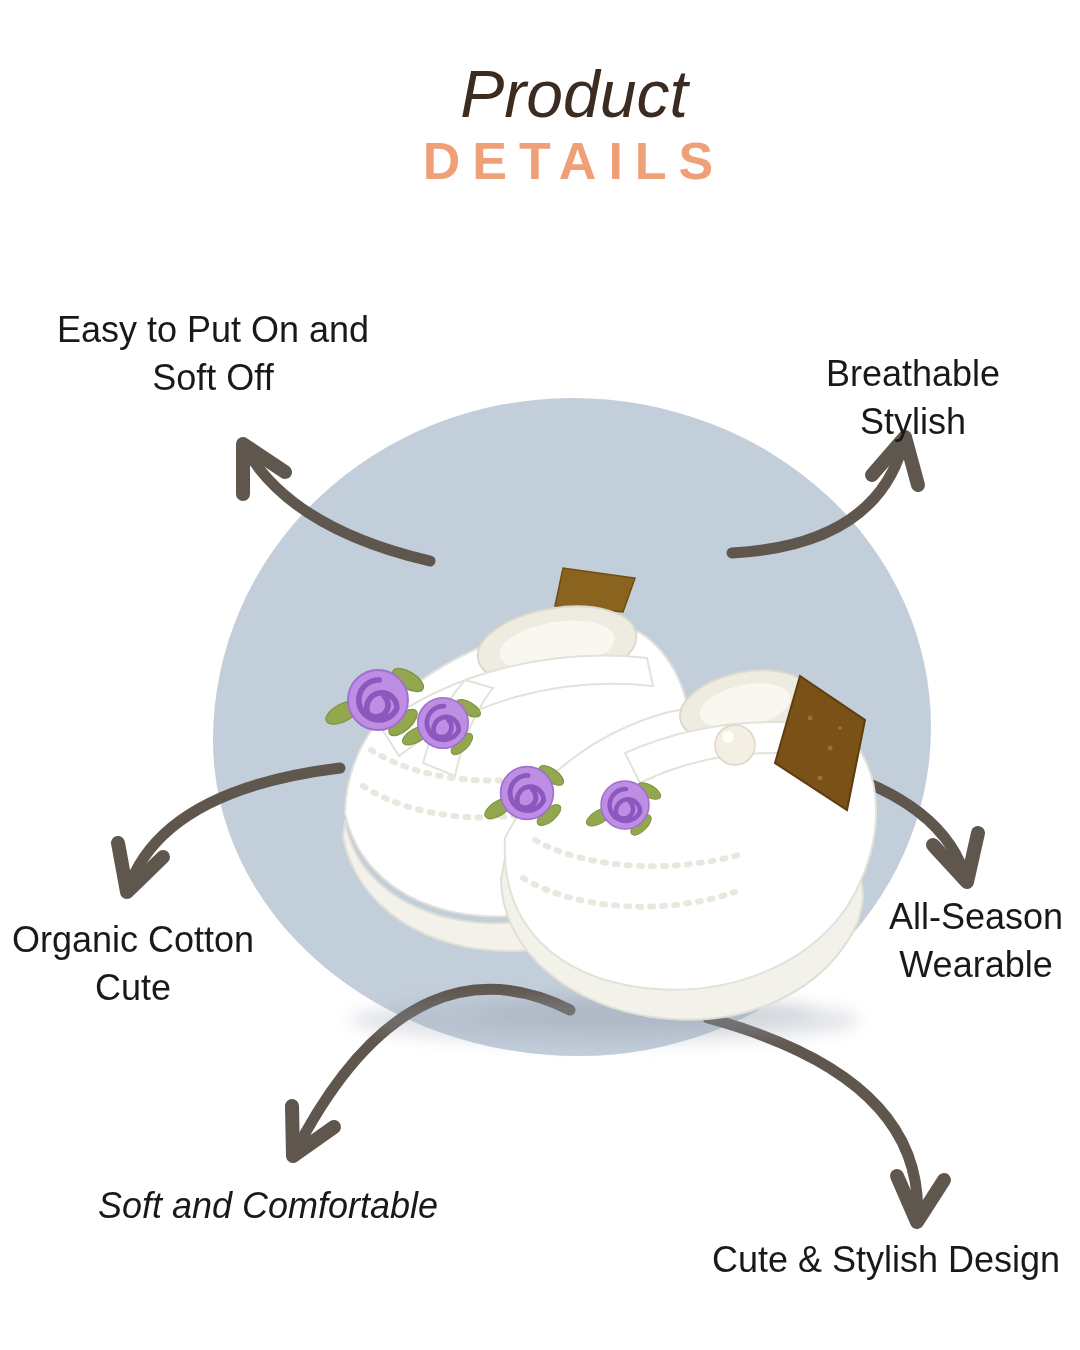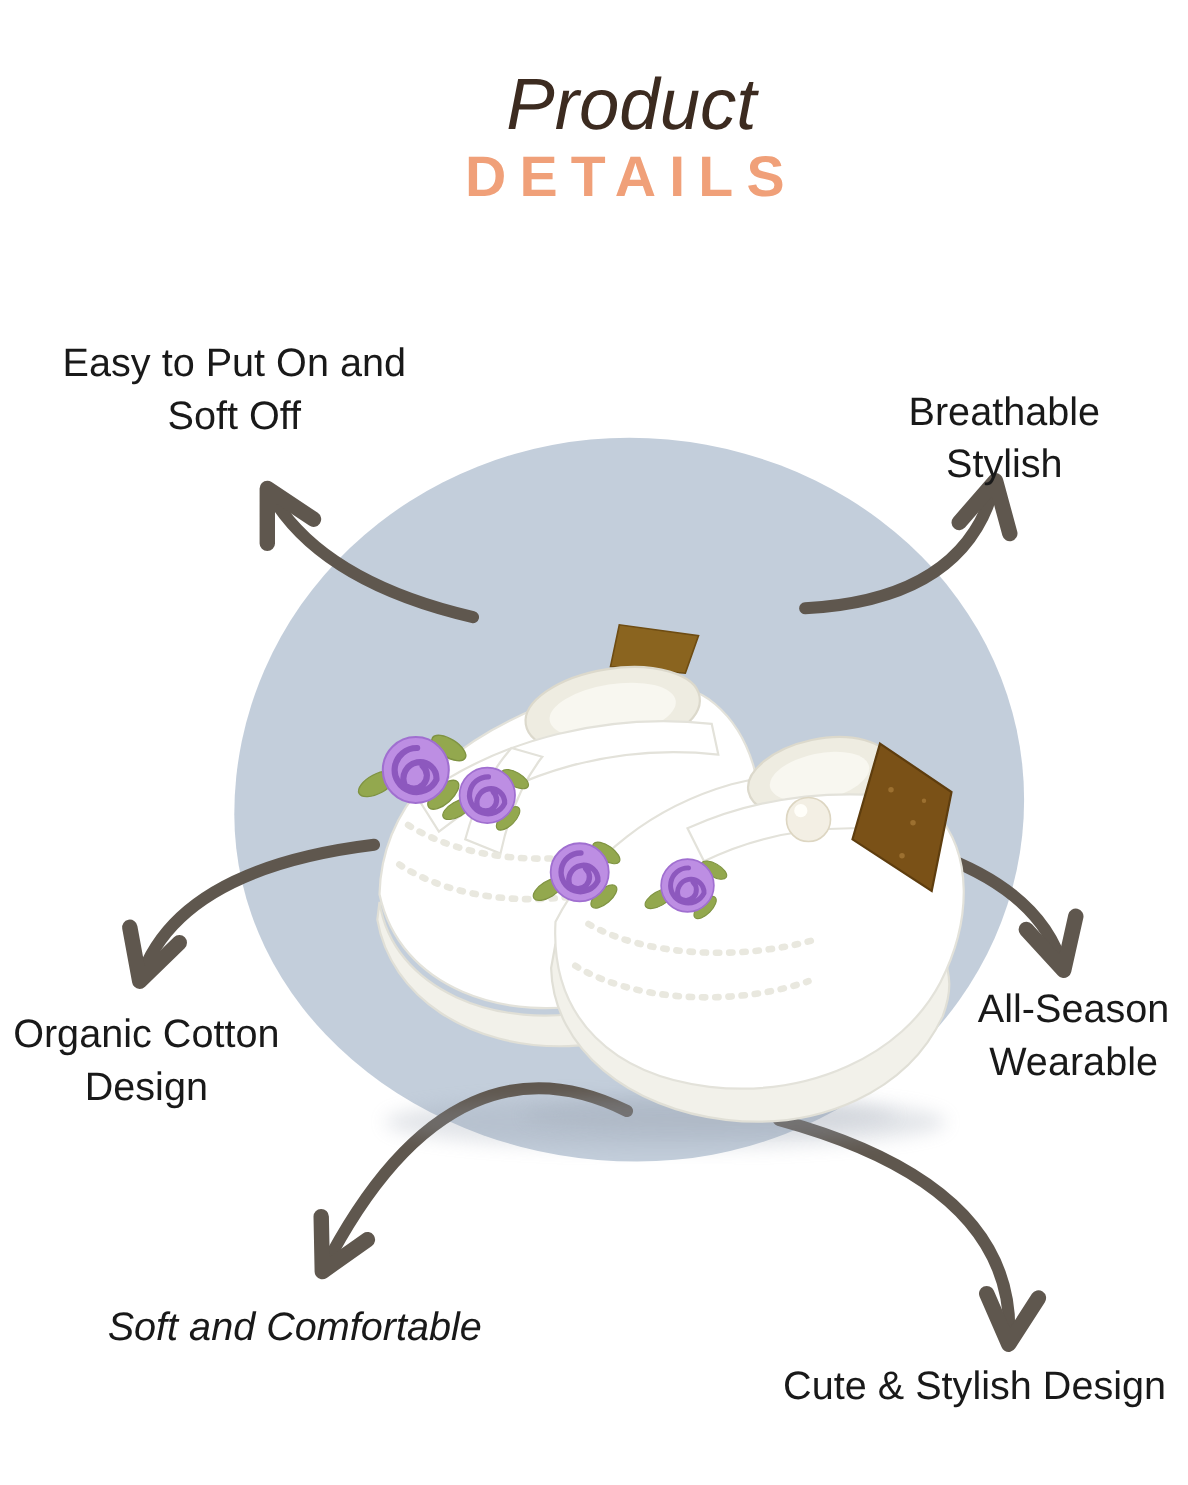--- a/index.html
+++ b/index.html
@@ -176,21 +176,21 @@
   <div class="feature f-1">
     <div>Easy to Put On and</div>
     <div>Soft Off</div>
   </div>
   <div class="feature f-2">
     <div>Breathable</div>
     <div>Stylish</div>
   </div>
   <div class="feature f-3">
     <div>Organic Cotton</div>
-    <div>Design</div>
+    <div>Cute</div>
   </div>
   <div class="feature f-4">
     <div>All-Season</div>
     <div>Wearable</div>
   </div>
   <div class="feature f-5">
     <div>Soft and Comfortable</div>
   </div>
   <div class="feature f-6">
     <div>Cute &amp; Stylish Design</div>

